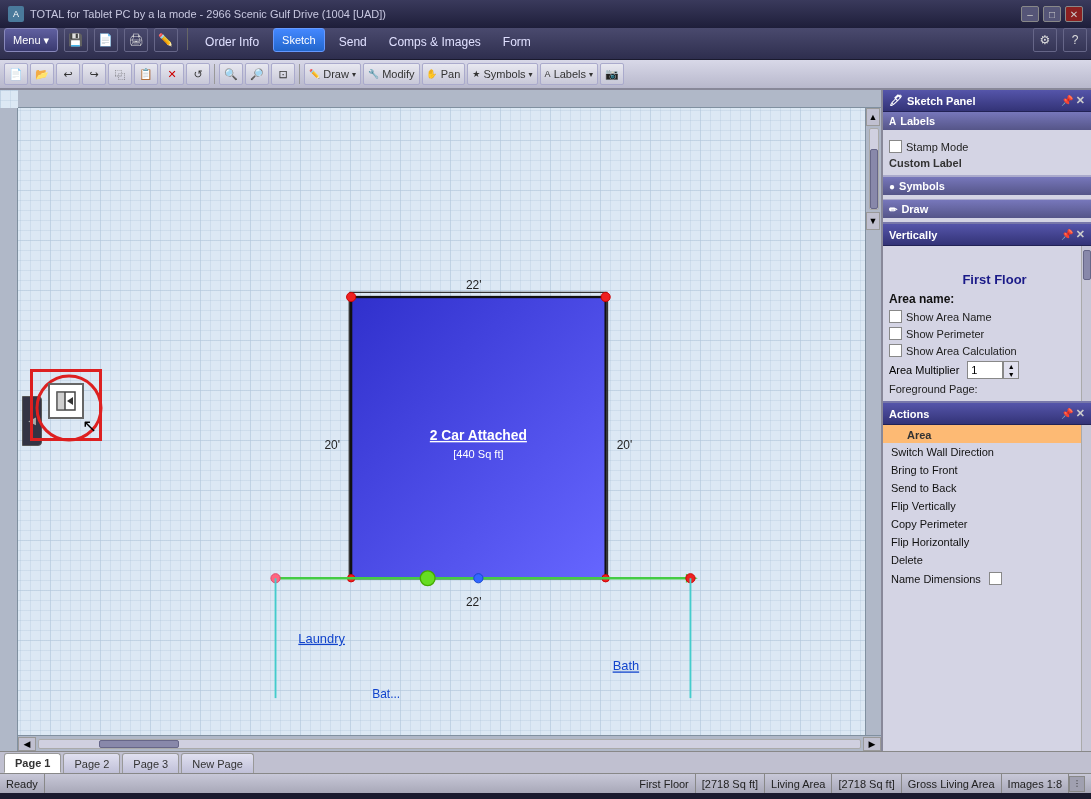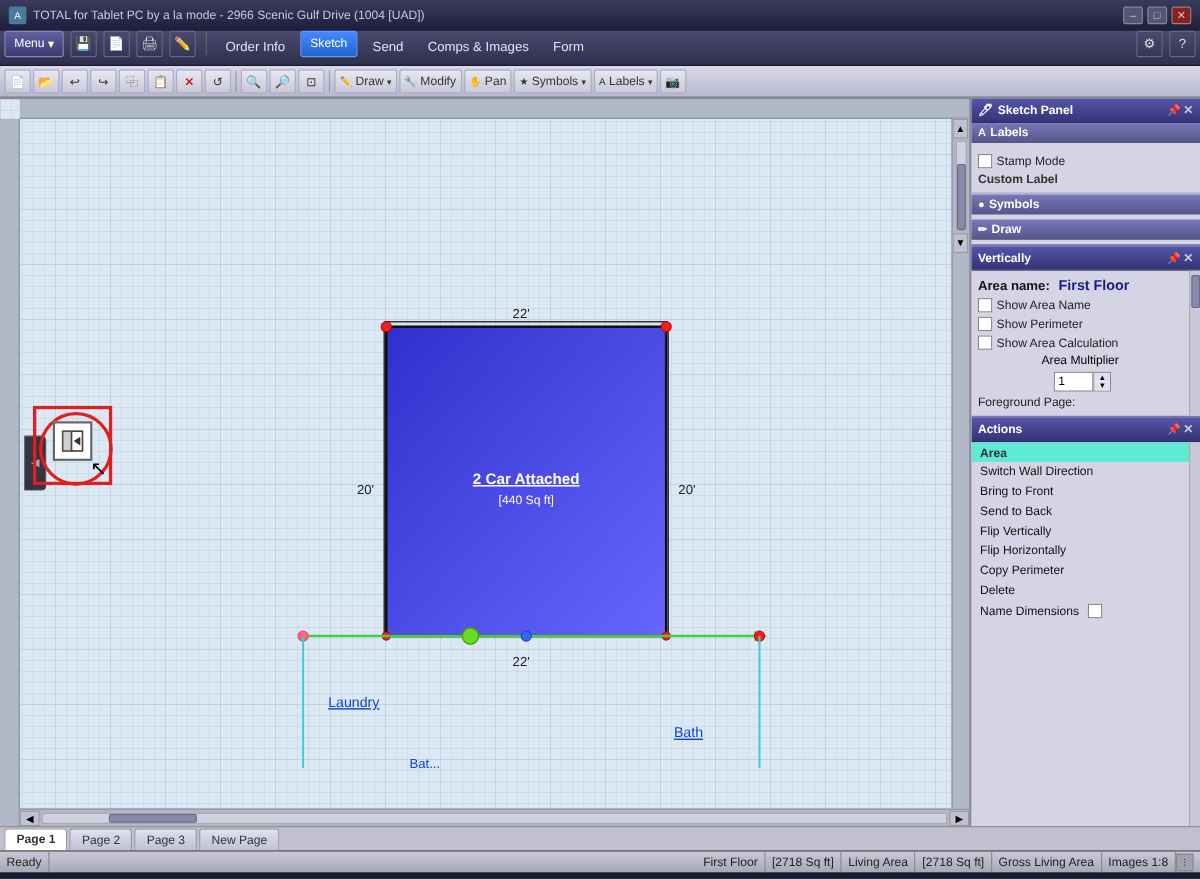--- a/index.html
+++ b/index.html
@@ -249,20 +249,21 @@
       border: 1px solid #888;
       font-size: 11px;
       padding: 0 3px;
       flex: 1;
     }
 
     .panel-bold-label {
       font-size: 12px;
       font-weight: bold;
       color: #111;
+      margin-top: 40px;
     }
 
     .panel-area-name {
       font-size: 13px;
       font-weight: bold;
       color: #1a1a88;
     }
 
     
     .actions-panel {
@@ -279,32 +280,31 @@
       cursor: pointer;
       display: flex;
       align-items: center;
       gap: 4px;
     }
 
     .action-section-label {
       font-size: 11px;
       font-weight: bold;
       color: #333;
-      padding: 4px 8px 2px;
-      background: #5eead4;
+      padding: 4px 24px 2px;
+      background: #fdba74;
     }
 
     
     .multiplier-row {
       display: flex;
       align-items: center;
       padding: 2px 0;
       gap: 4px;
       font-size: 11px;
-      flex-direction: column;
     }
     .spinner-ctrl {
       display: flex;
       flex-direction: column;
       border: 1px solid #888;
       background: white;
     }
     .spinner-up, .spinner-down {
       width: 14px; height: 8px;
       background: #e0e0ee;
@@ -657,22 +657,22 @@
           <span class="panel-close">✕</span>
         </div>
       </div>
       <div style="display:flex;flex:1;overflow:hidden;">
         <div style="flex:1;overflow:hidden;">
           <div class="action-section-label">Area</div>
           <div class="action-item">Switch Wall Direction</div>
           <div class="action-item">Bring to Front</div>
           <div class="action-item">Send to Back</div>
           <div class="action-item">Flip Vertically</div>
+          <div class="action-item">Copy Perimeter</div>
           <div class="action-item">Flip Horizontally</div>
-          <div class="action-item">Copy Perimeter</div>
           <div class="action-item">Delete</div>
           <div class="action-item">
             <span>Name Dimensions</span>
             <div class="panel-checkbox" style="margin-left:4px;"></div>
           </div>
         </div>
         <div style="width:10px;background:#c8c8d8;border-left:1px solid #aaa;"></div>
       </div>
     </div>
 

